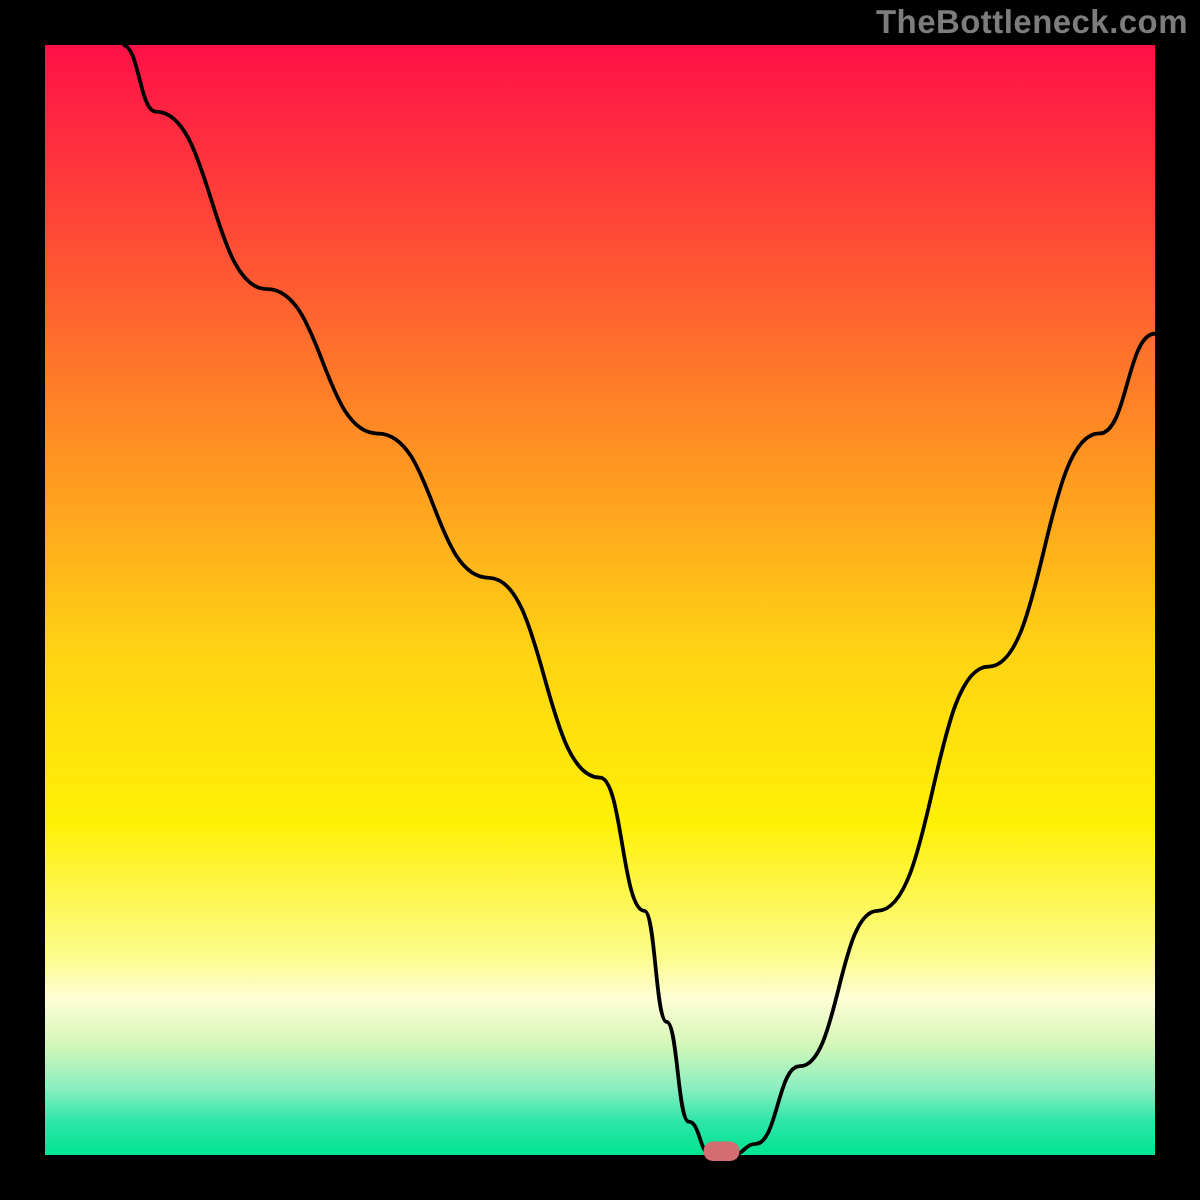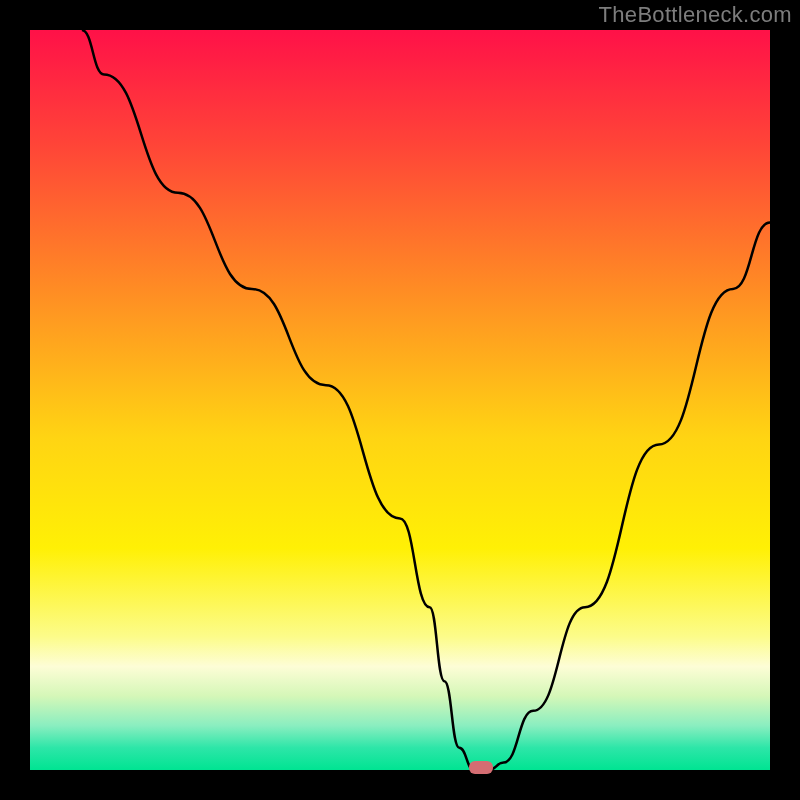--- a/index.html
+++ b/index.html
@@ -14,21 +14,21 @@
     position: relative;
     width: 800px;
     height: 800px;
   }
   .watermark {
     position: absolute;
     top: 2px;
     right: 8px;
     font-family: Arial, Helvetica, sans-serif;
     font-size: 22px;
-    font-weight: 400;
+    font-weight: 700;
     color: #7d7d7d;
     letter-spacing: 0.3px;
     text-align: right;
   }
   svg {
     position: absolute;
     top: 0;
     left: 0;
   }
   .marker {

